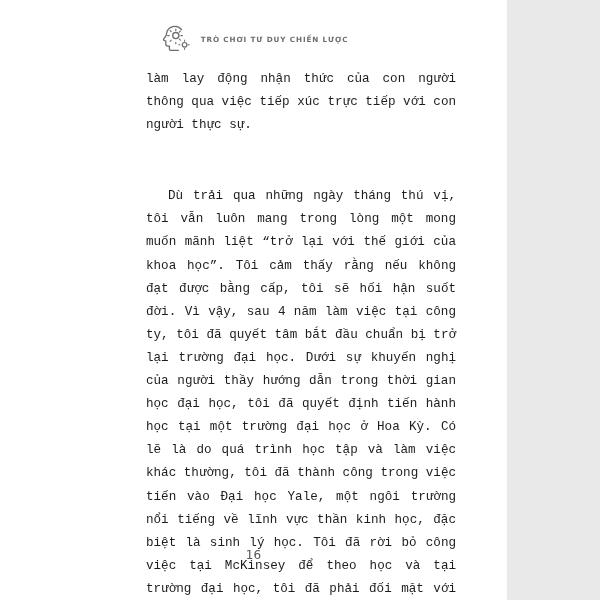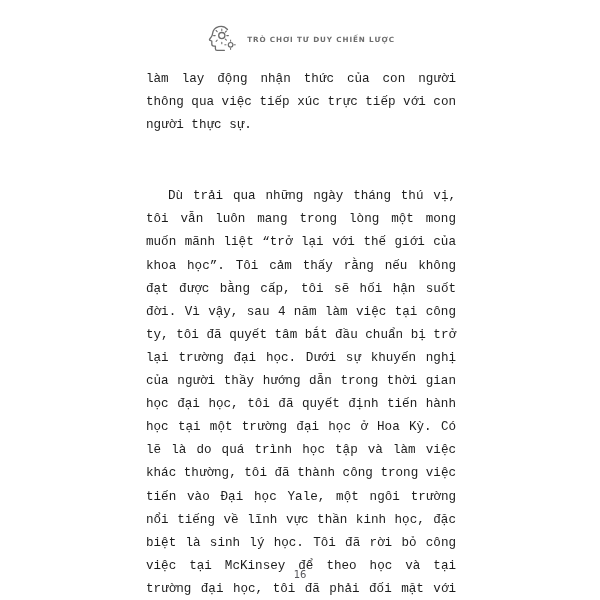--- a/index.html
+++ b/index.html
@@ -8,21 +8,21 @@
   }
   body {
     width: 600px;
     height: 600px;
     background: #e9e9e9;
     font-family: "Liberation Serif", serif;
     overflow: hidden;
   }
   .page {
     position: relative;
-    width: 600px;
+    width: 507px;
     height: 600px;
     background: #ffffff;
     box-sizing: border-box;
   }
   .header {
     position: absolute;
     top: 22px;
     left: 0;
     right: 0;
     display: flex;
@@ -59,26 +59,26 @@
   .body-text p {
     margin: 0;
     font-family: Liberation Mono, monospace;
   }
   .body-text p.indent {
     text-indent: 22px;
     margin-top: 48px;
   }
   .page-number {
     position: absolute;
-    bottom: 20px;
+    bottom: 38px;
     left: 0;
     right: 0;
     text-align: center;
     font-family: "DejaVu Sans", sans-serif;
-    font-size: 10px;
+    font-size: 12px;
     color: #55555a;
   }
 </style>
 </head>
 <body>
 
 <div class="page">
 
   <div class="header">
     <span class="header-icon-wrap">

